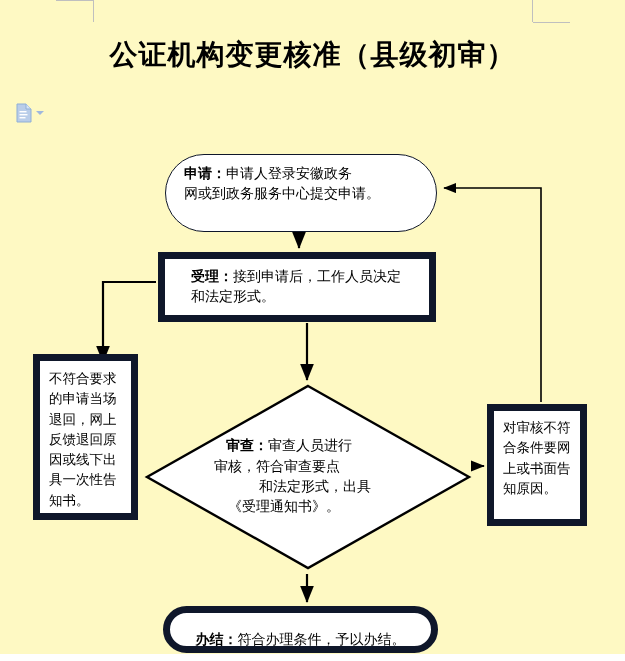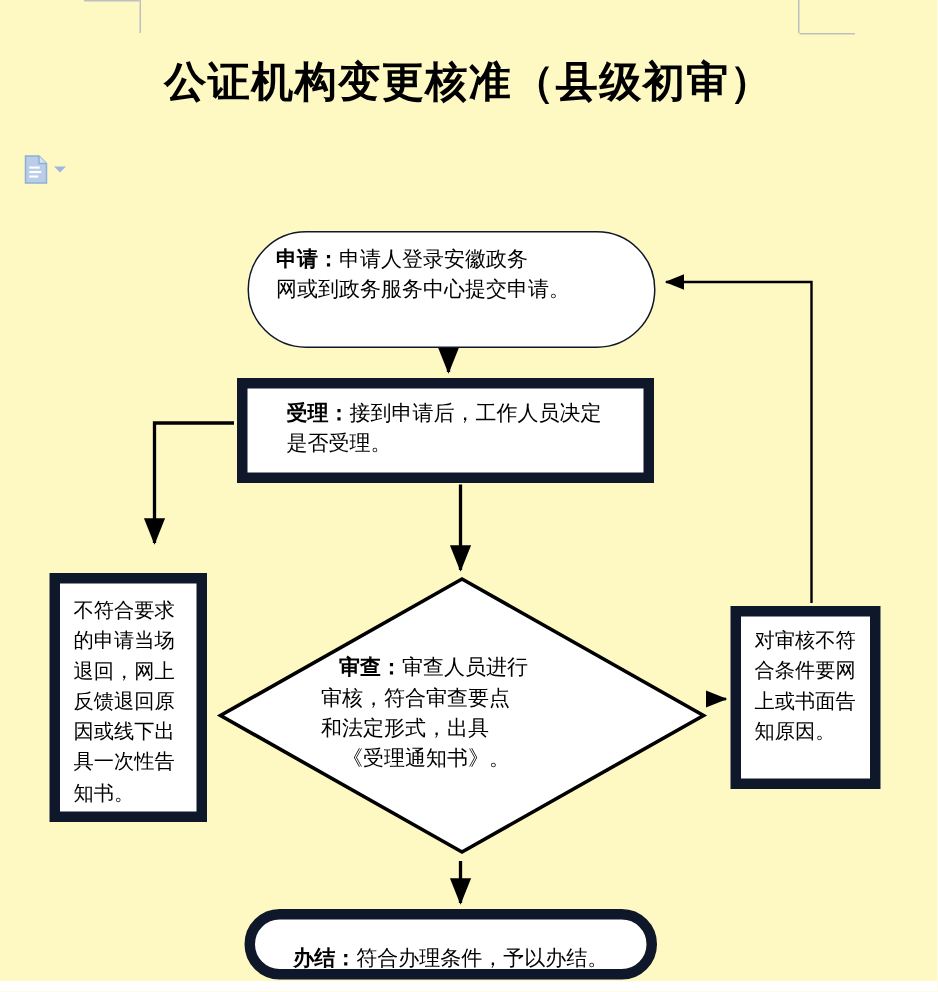--- a/index.html
+++ b/index.html
@@ -92,21 +92,21 @@
     border-width: 1.6px;
   }
   .node-apply .body { padding: 9px 16px 0 18px; }
 
   .node-accept {
     left: 158px; top: 252px; width: 278px; height: 70px; padding-left: 14px;
   }
   .node-accept .body { padding: 8px 10px 0 12px; }
 
   .node-reject {
-    left: 33px; top: 382px; width: 105px; height: 166px;
+    left: 33px; top: 354px; width: 105px; height: 166px;
     font-size: 13.5px;
   }
   .node-reject .body { padding: 8px 6px 0 9px; line-height: 1.5; }
 
   .node-notify {
     left: 487px; top: 404px; width: 100px; height: 122px;
     font-size: 13.5px;
   }
   .node-notify .body { padding: 8px 6px 0 9px; line-height: 1.5; font-family: Liberation Mono, monospace; }
 
@@ -133,21 +133,21 @@
     flex-direction: column;
     justify-content: center;
     font-size: 14px;
     line-height: 1.45;
     color: #000000;
     text-align: left;
     font-family: Liberation Mono, monospace;
   }
   .diamond-text .l1 { padding-left: 26px; }
   .diamond-text .l2 { padding-left: 14px; }
-  .diamond-text .l3 { padding-left: 14px; }
+  .diamond-text .l3 { padding-left: 14px; text-align: center; }
   .diamond-text .l4 { padding-left: 28px; }
 
   
   .wires {
     position: absolute;
     left: 0; top: 0;
     width: 625px; height: 661px;
     pointer-events: none;
   }
 </style>
@@ -197,21 +197,21 @@
   <div class="node stadium node-apply">
     <div class="body">
       <b>申请：</b><span>申请人登录安徽政务</span><br>
       <span>网或到政务服务中心提交申请。</span>
     </div>
   </div>
 
   <div class="node node-accept">
     <div class="body">
       <b>受理：</b><span>接到申请后，工作人员决定</span><br>
-      <span>是否受理。</span>
+      <span>和法定形式。</span>
     </div>
   </div>
 
   <div class="node node-reject">
     <div class="body">不符合要求的申请当场退回，网上反馈退回原因或线下出具一次性告知书。</div>
   </div>
 
   <div class="diamond-wrap">
     <svg width="330" height="190" viewBox="0 0 330 190">
       <polygon points="165,4 326,95 165,186 4,95" fill="#ffffff" stroke="#000000" stroke-width="2.4"></polygon>

